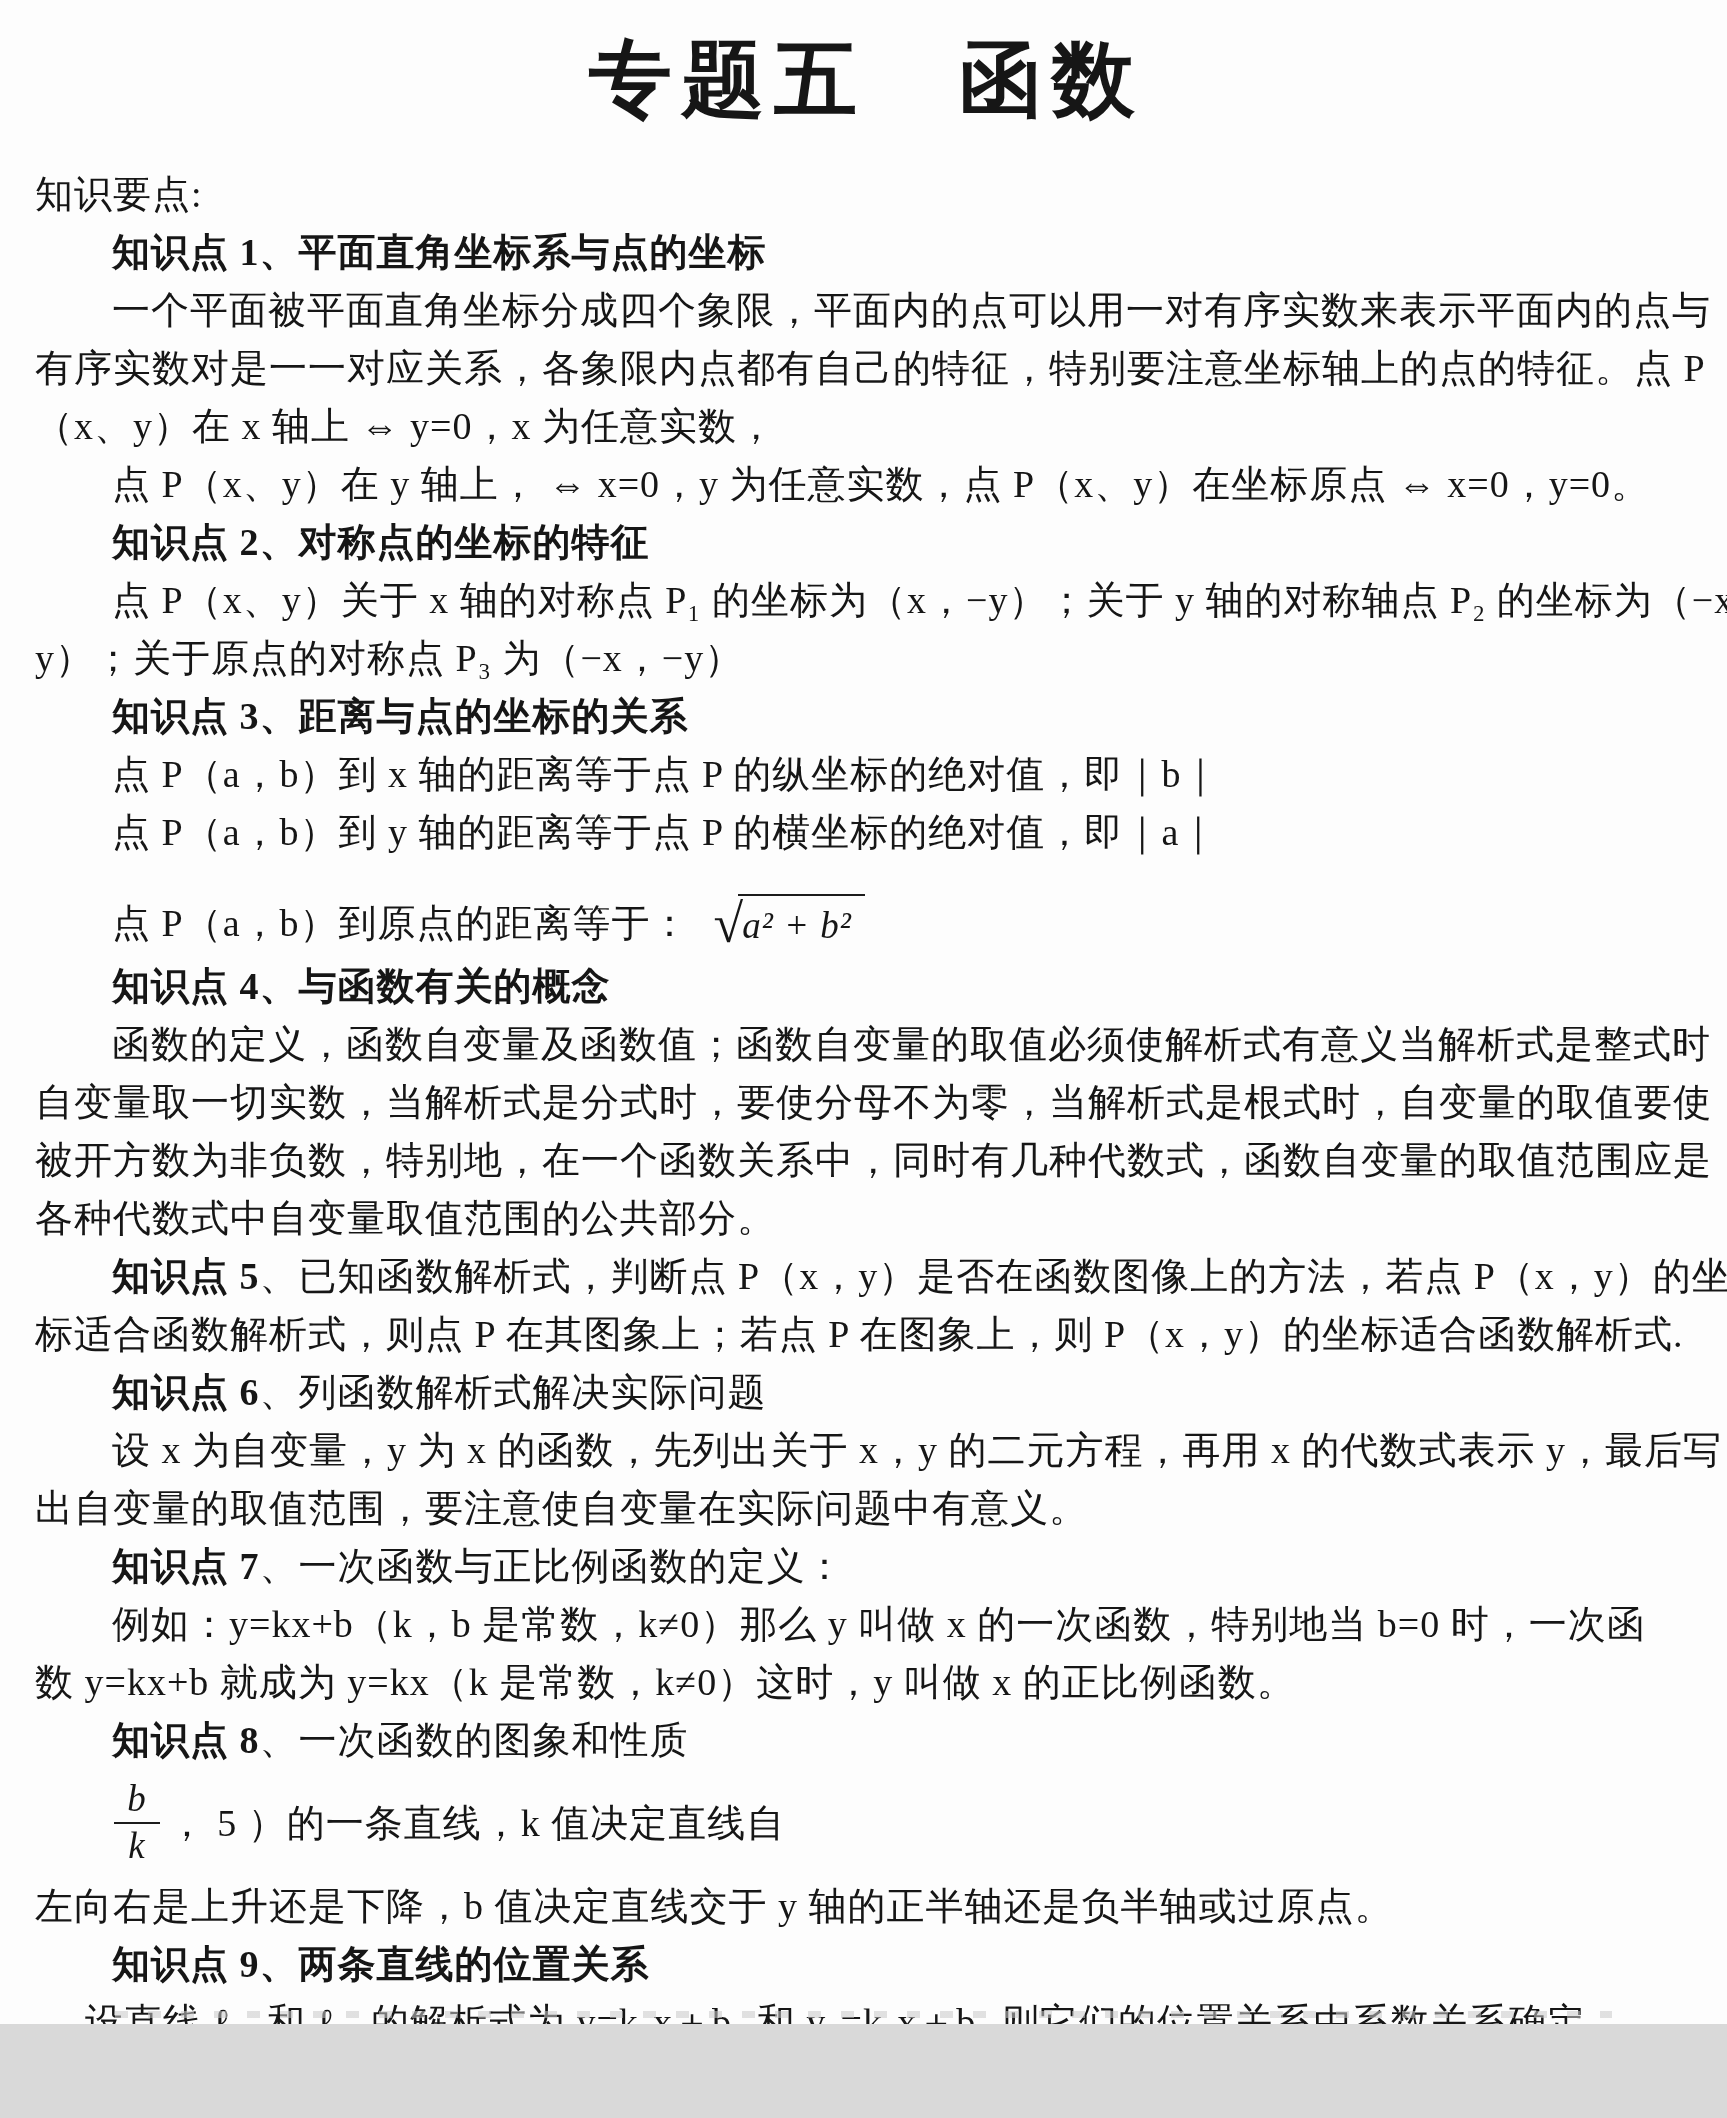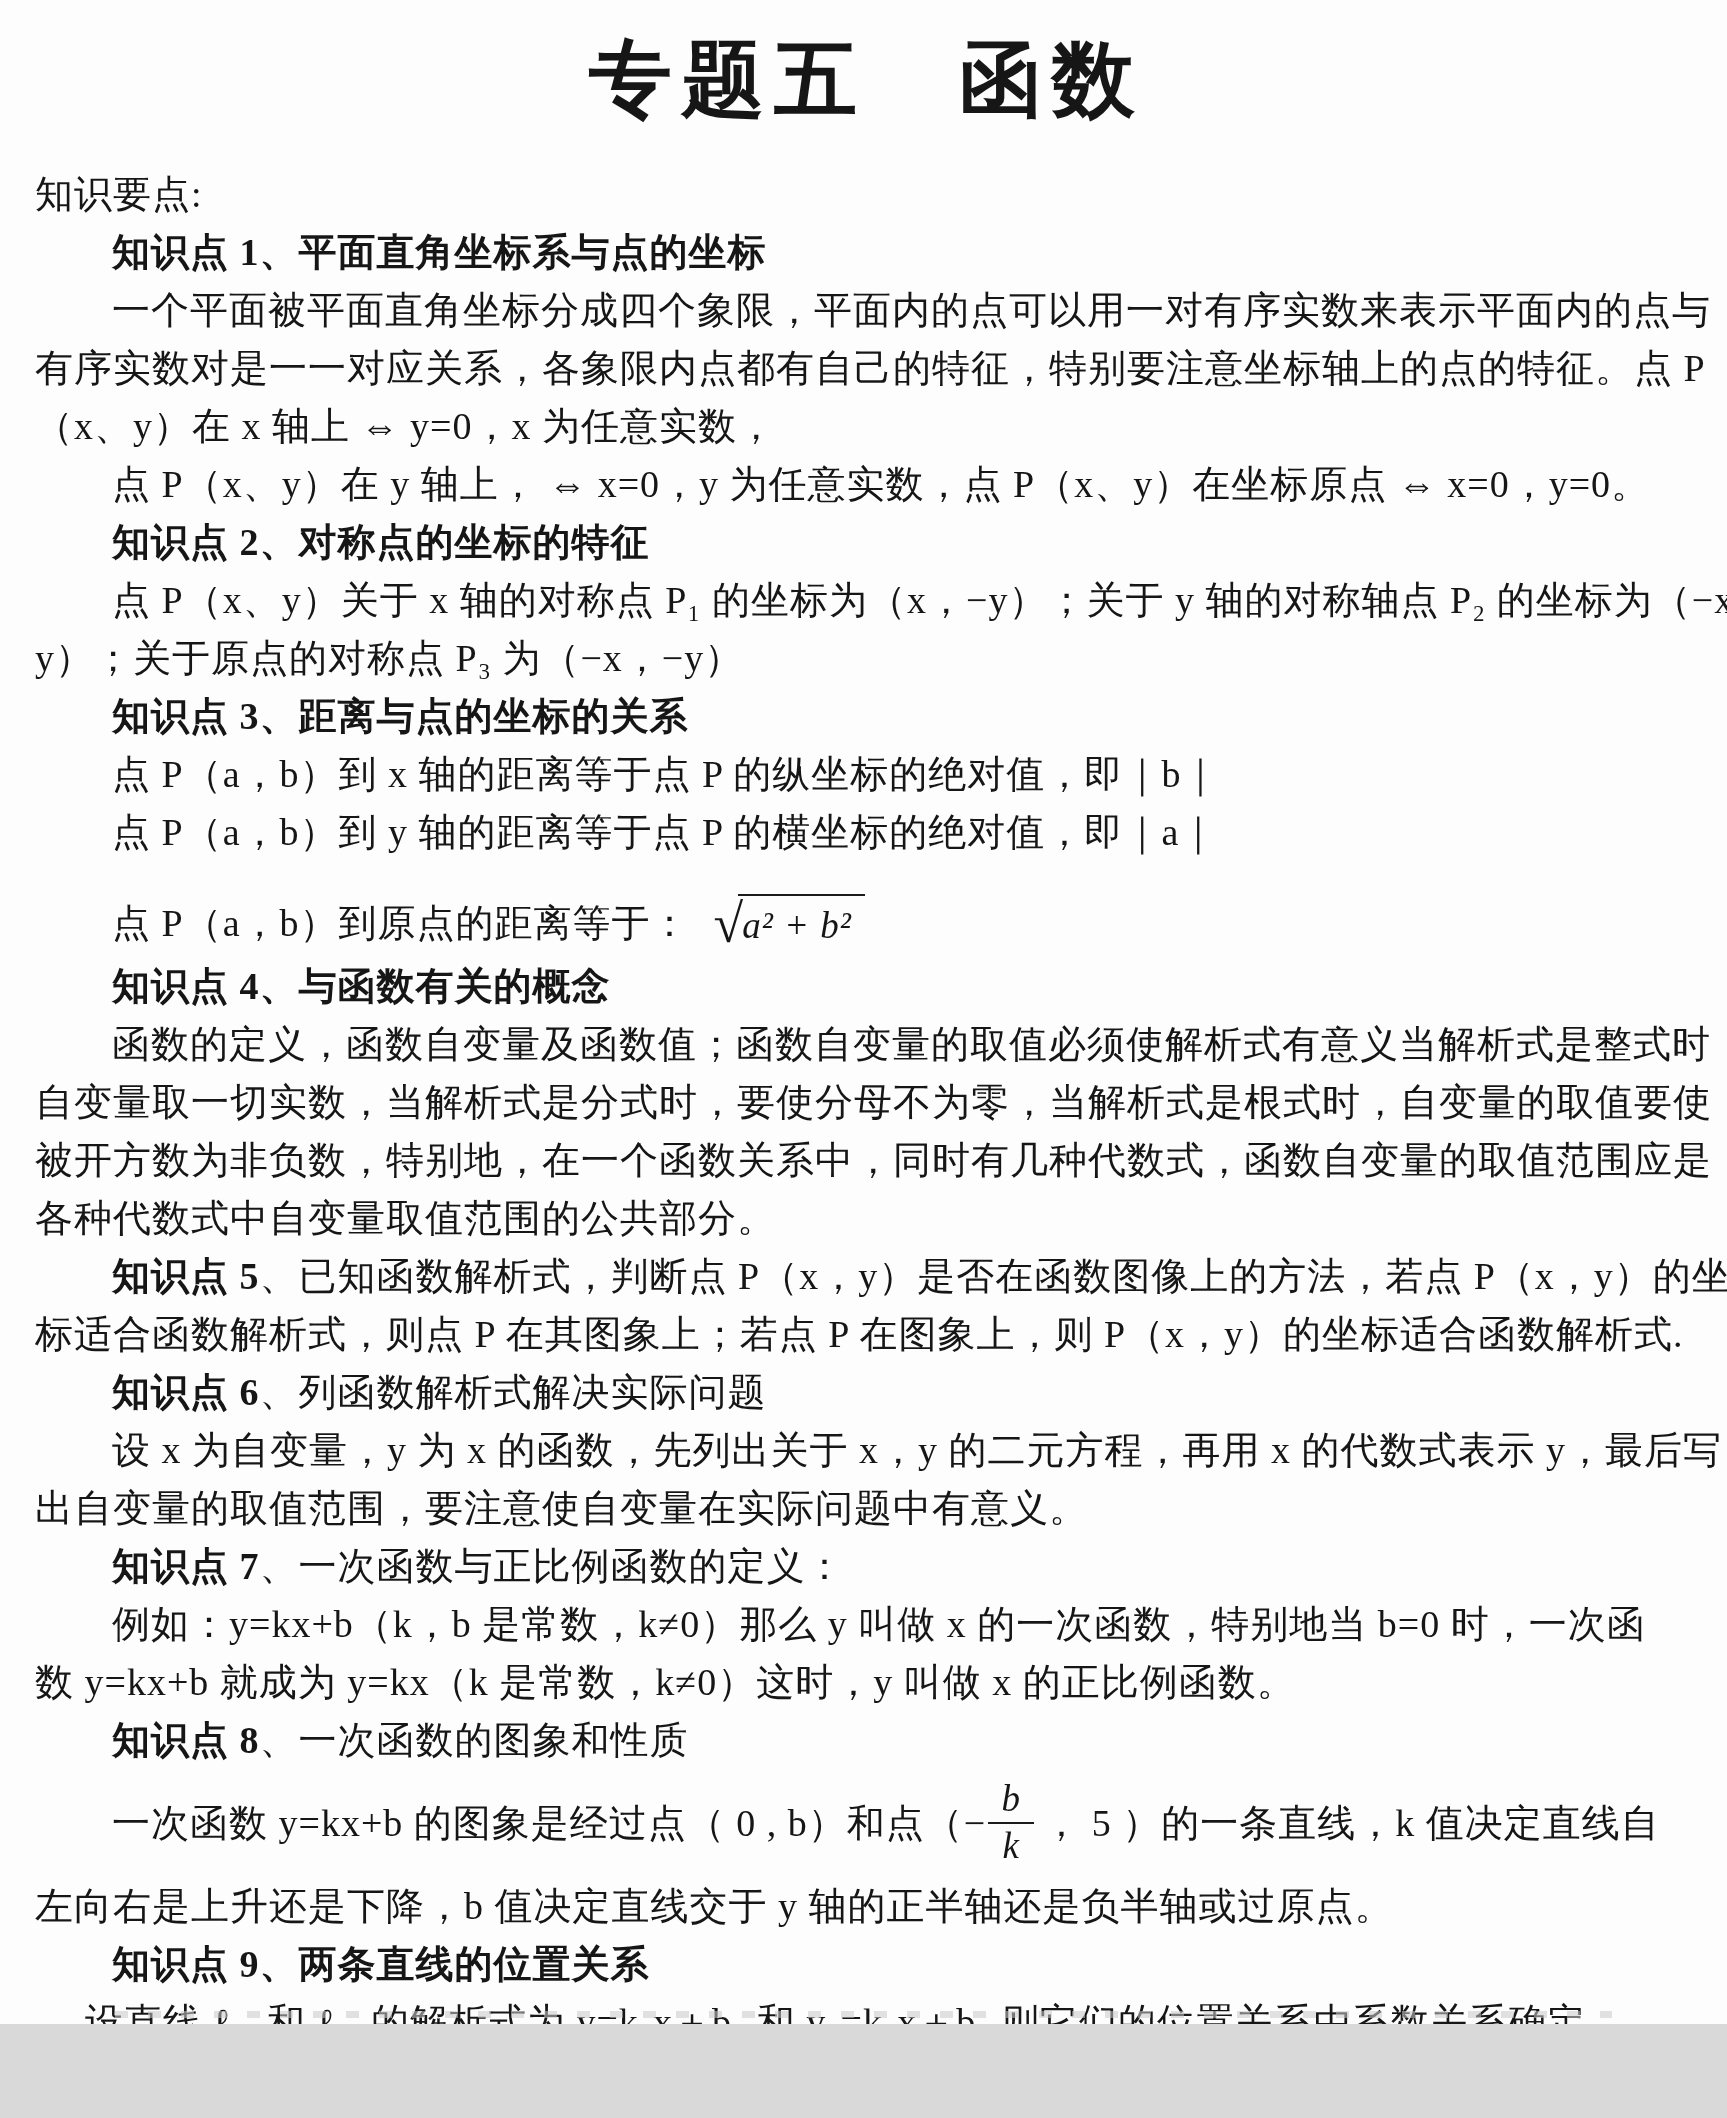--- a/index.html
+++ b/index.html
@@ -99,21 +99,21 @@
       <div class="line"><span>各种代数式中自变量取值范围的公共部分。</span></div>
       <div class="line indent"><span class="b">知识点 5</span><span>、已知函数解析式，判断点 P（x，y）是否在函数图像上的方法，若点 P（x，y）的坐</span></div>
       <div class="line"><span>标适合函数解析式，则点 P 在其图象上；若点 P 在图象上，则 P（x，y）的坐标适合函数解析式.</span></div>
       <div class="line indent"><span class="b">知识点 6</span><span>、列函数解析式解决实际问题</span></div>
       <div class="line indent"><span>设 x 为自变量，y 为 x 的函数，先列出关于 x，y 的二元方程，再用 x 的代数式表示 y，最后写</span></div>
       <div class="line"><span>出自变量的取值范围，要注意使自变量在实际问题中有意义。</span></div>
       <div class="line indent"><span class="b">知识点 7</span><span>、一次函数与正比例函数的定义：</span></div>
       <div class="line indent"><span>例如：y=kx+b（k，b 是常数，k≠0）那么 y 叫做 x 的一次函数，特别地当 b=0 时，一次函</span></div>
       <div class="line"><span>数 y=kx+b 就成为 y=kx（k 是常数，k≠0）这时，y 叫做 x 的正比例函数。</span></div>
       <div class="line indent"><span class="b">知识点 8</span><span>、一次函数的图象和性质</span></div>
-      <div class="line indent tall"><span>一次函数 y=kx+b 的图象是经过点（ 0 , b）和点（−</span><span class="frac"><span class="num">b</span><span class="den">k</span></span><span>， 5 ）的一条直线，k 值决定直线自</span></div>
+      <div class="line indent tall"><span class="frac"><span class="num">b</span><span class="den">k</span></span><span>， 5 ）的一条直线，k 值决定直线自</span></div>
       <div class="line"><span>左向右是上升还是下降，b 值决定直线交于 y 轴的正半轴还是负半轴或过原点。</span></div>
       <div class="line indent"><span class="b">知识点 9、两条直线的位置关系</span></div>
       <div class="line indent-sm"><span>设直线 ℓ ₁ 和 ℓ ₂ 的解析式为 y=k₁x＋b₁ 和 y₂=k₂x＋b₂ 则它们的位置关系由系数关系确定</span></div>
       <div class="line indent-sm"><span>k₁≠k₂ ⇔ ℓ ₁ 与 ℓ ₂ 相交，</span></div>
     </div>
   <div class="scan-noise"></div>
 </div>
 
 
 </body></html>

